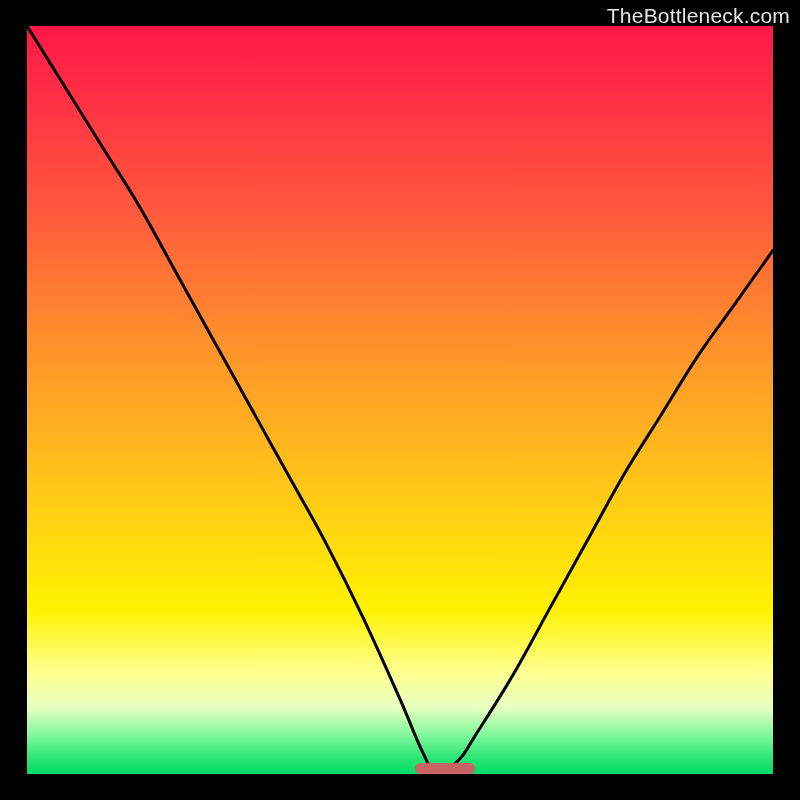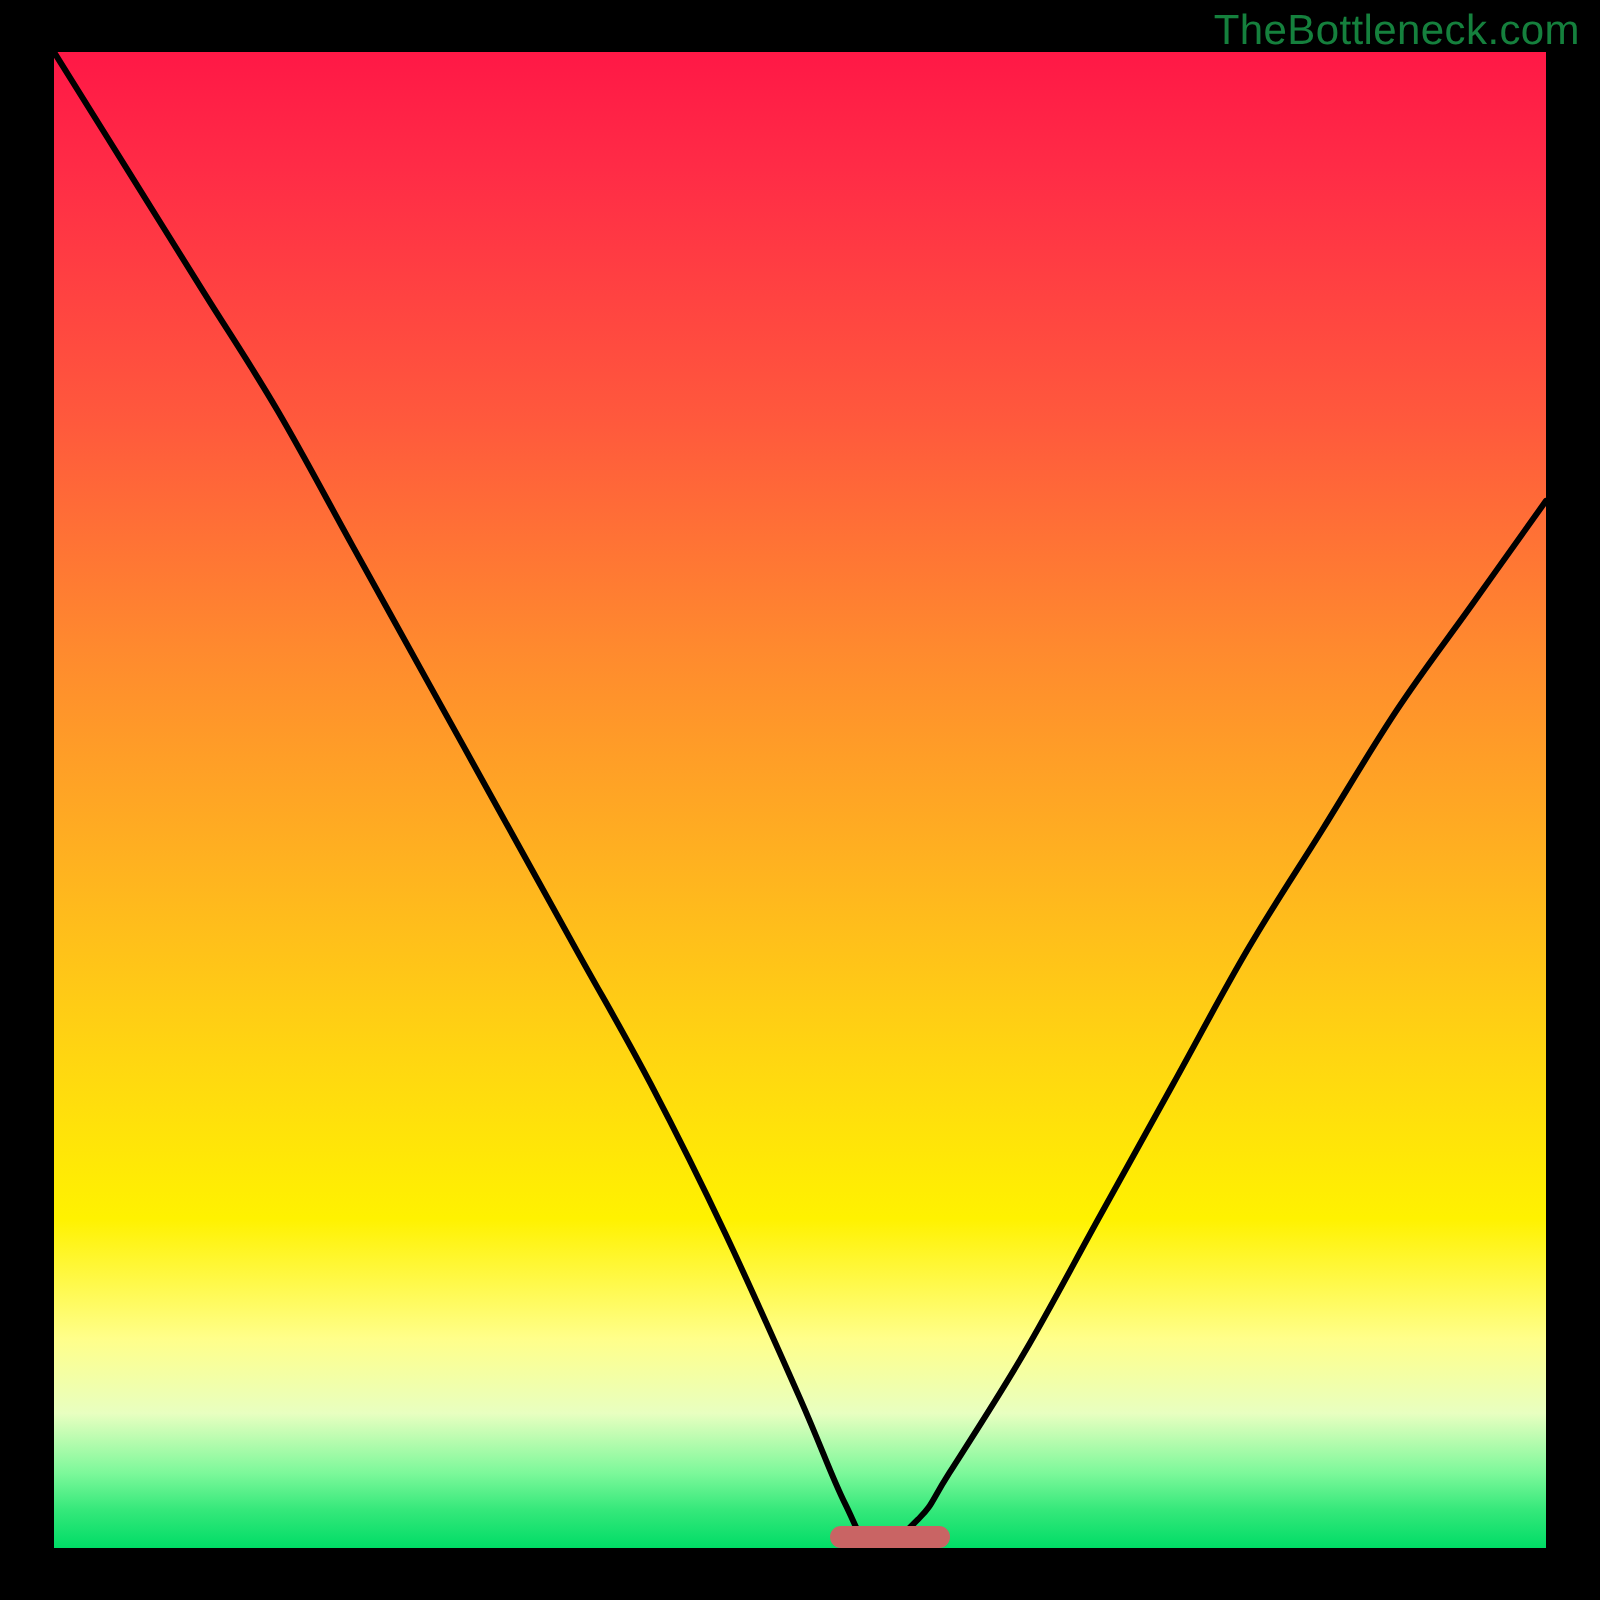--- a/index.html
+++ b/index.html
@@ -37,21 +37,21 @@
       #e8ffc0 91%,
       #7cf89a 95%,
       #34e87a 97.5%,
       #00dc66 100%
     );
   }
   .watermark {
     position: absolute;
     top: 4px;
     right: 10px;
-    color: #15803d;
+    color: #e5e5e5;
     font-size: 21px;
     font-weight: 500;
     letter-spacing: 0.2px;
     user-select: none;
   }
   svg.curve {
     position: absolute;
     left: 0;
     top: 0;
     width: 746px;

